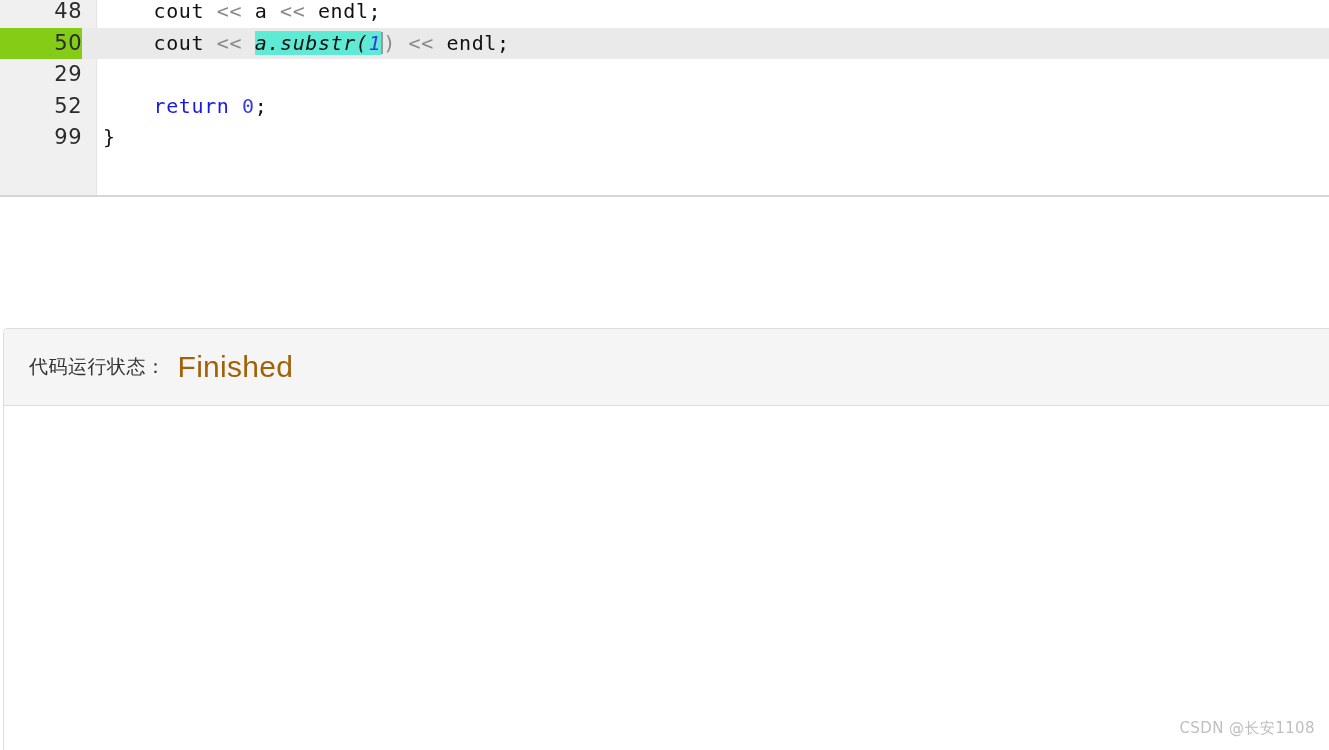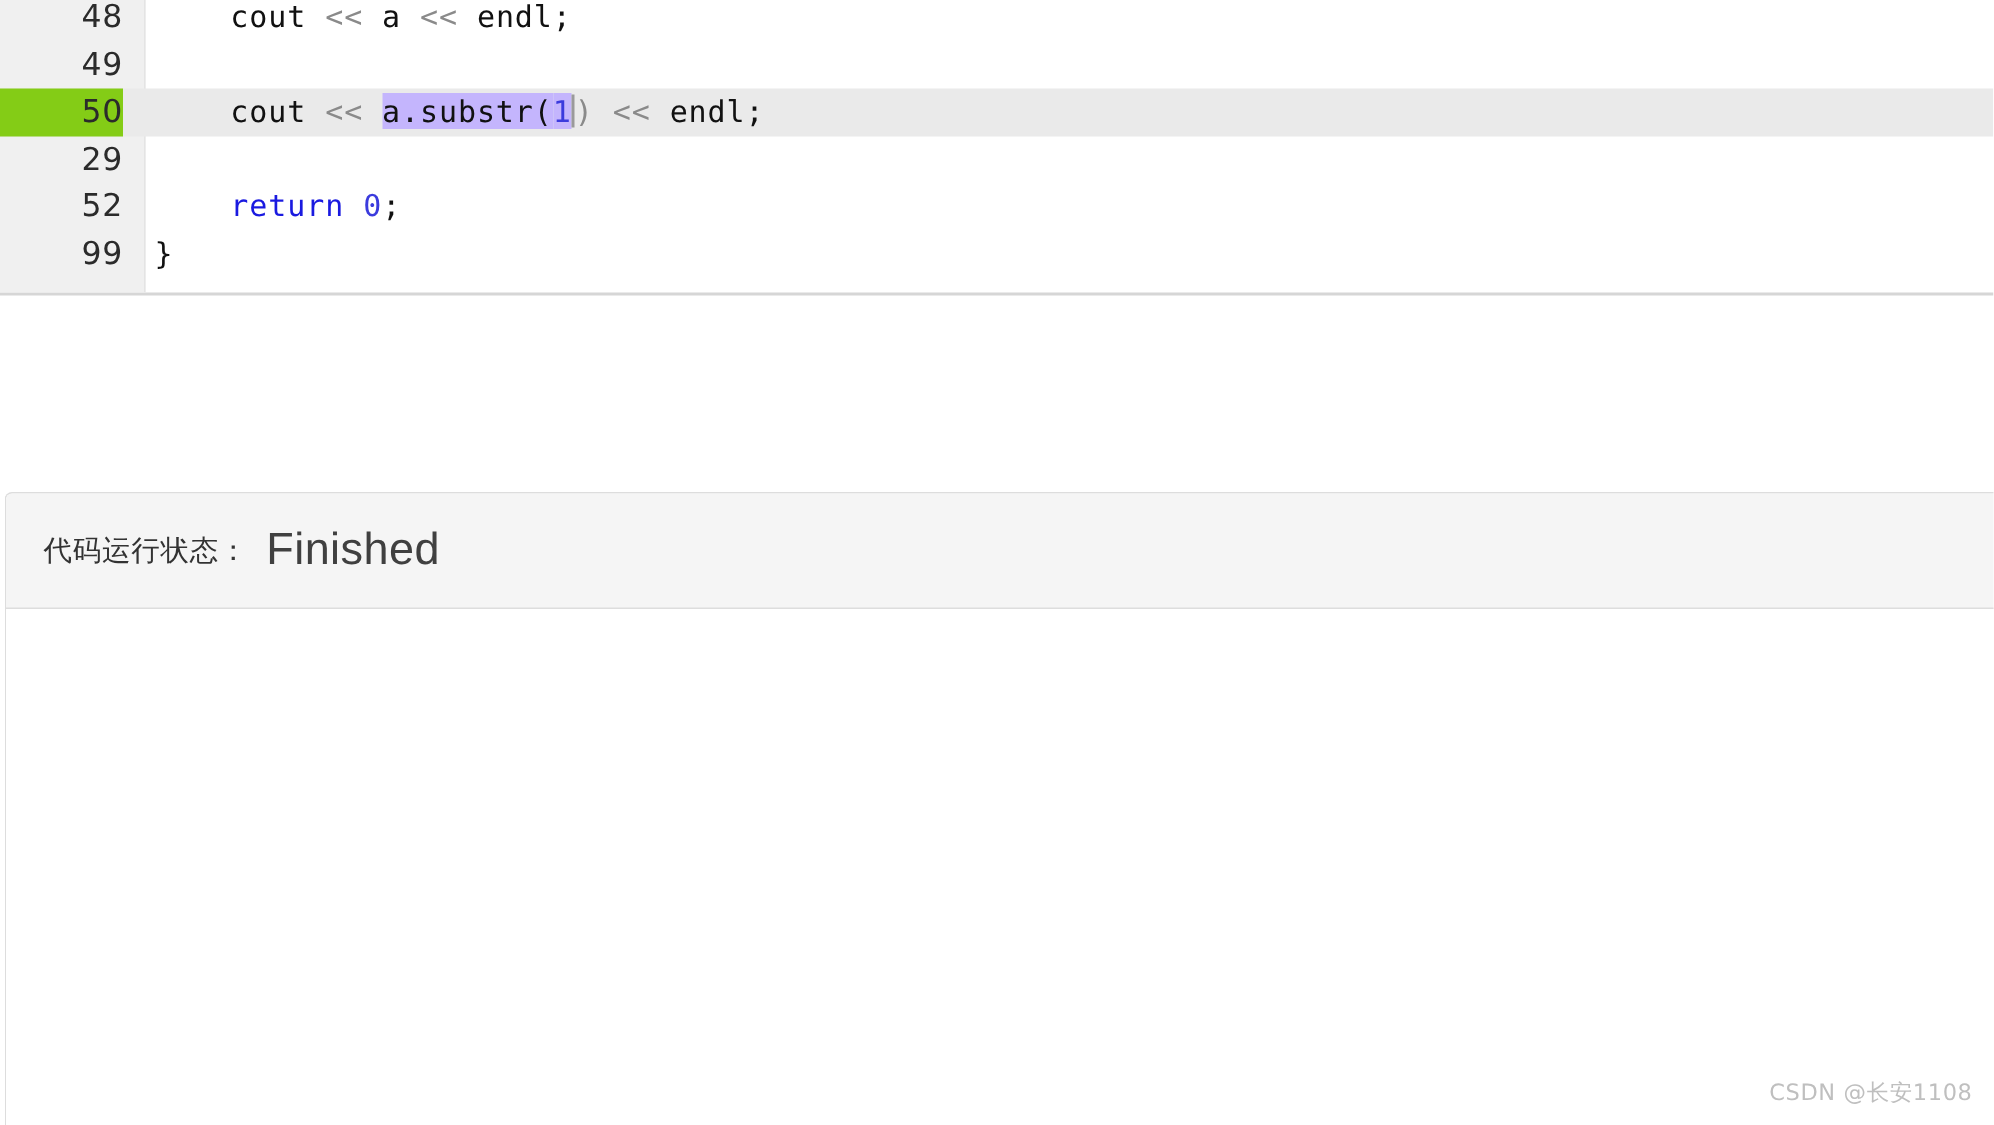--- a/index.html
+++ b/index.html
@@ -52,21 +52,21 @@
     left: 103px; top: 0;
     font-family: "DejaVu Sans Mono", monospace;
     font-size: 20px;
     color: #111111;
     letter-spacing: 0.6px;
   }
   .tok-op { color: #8a8a8a; }
   .tok-kw { color: #1a1ae0; }
   .tok-num { color: #3b3bdd; }
   .tok-paren { color: #8a8a8a; }
-  .hl { background: #c4b5fd; }
+  .hl { background: #5eead4; font-style: italic; }
   .caret {
     display: inline-block;
     width: 2px; height: 22px;
     background: #9a9a9a;
     vertical-align: -4px;
     margin: 0 0 0 0;
   }
 
   
   .result-panel {
@@ -90,21 +90,21 @@
   }
   .status-label {
     font-family: "DejaVu Sans", sans-serif;
     font-size: 19px;
     color: #333333;
     letter-spacing: 0.5px;
   }
   .status-value {
     font-family: "Liberation Sans", sans-serif;
     font-size: 30px;
-    color: #404040;
+    color: #a16207;
     margin-left: 12px;
     letter-spacing: 0.3px;
   }
   .result-body { padding: 0; position: relative; }
 
   
   .watermark {
     position: absolute;
     right: 14px; bottom: 12px;
     font-family: "DejaVu Sans", sans-serif;
@@ -117,21 +117,20 @@
 </style>
 </head>
 <body>
 
 <div class="page">
 
   <div class="editor">
     <div class="editor-gutter"></div>
     <div class="editor-lines" id="editor-lines">
         <div class="code-row"><span class="ln">48</span><span class="code-text"><span>    cout </span><span class="tok-op">&lt;&lt;</span><span> a </span><span class="tok-op">&lt;&lt;</span><span> endl;</span></span></div>
-        <div class="code-row"><span class="ln">49</span><span class="code-text"></span></div>
         <div class="code-row active"><span class="ln">50</span><span class="code-text"><span>    cout </span><span class="tok-op">&lt;&lt;</span><span> </span><span class="hl">a.substr(</span><span class="hl tok-num">1</span><span class="caret"></span><span class="tok-paren">)</span><span> </span><span class="tok-op">&lt;&lt;</span><span> endl;</span></span></div>
         <div class="code-row"><span class="ln">29</span><span class="code-text"></span></div>
         <div class="code-row"><span class="ln">52</span><span class="code-text"><span>    </span><span class="tok-kw">return</span><span> </span><span class="tok-num">0</span><span>;</span></span></div>
         <div class="code-row"><span class="ln">99</span><span class="code-text"><span>}</span></span></div>
       </div>
   </div>
 
   <div class="result-panel">
 
     <div class="result-header">

